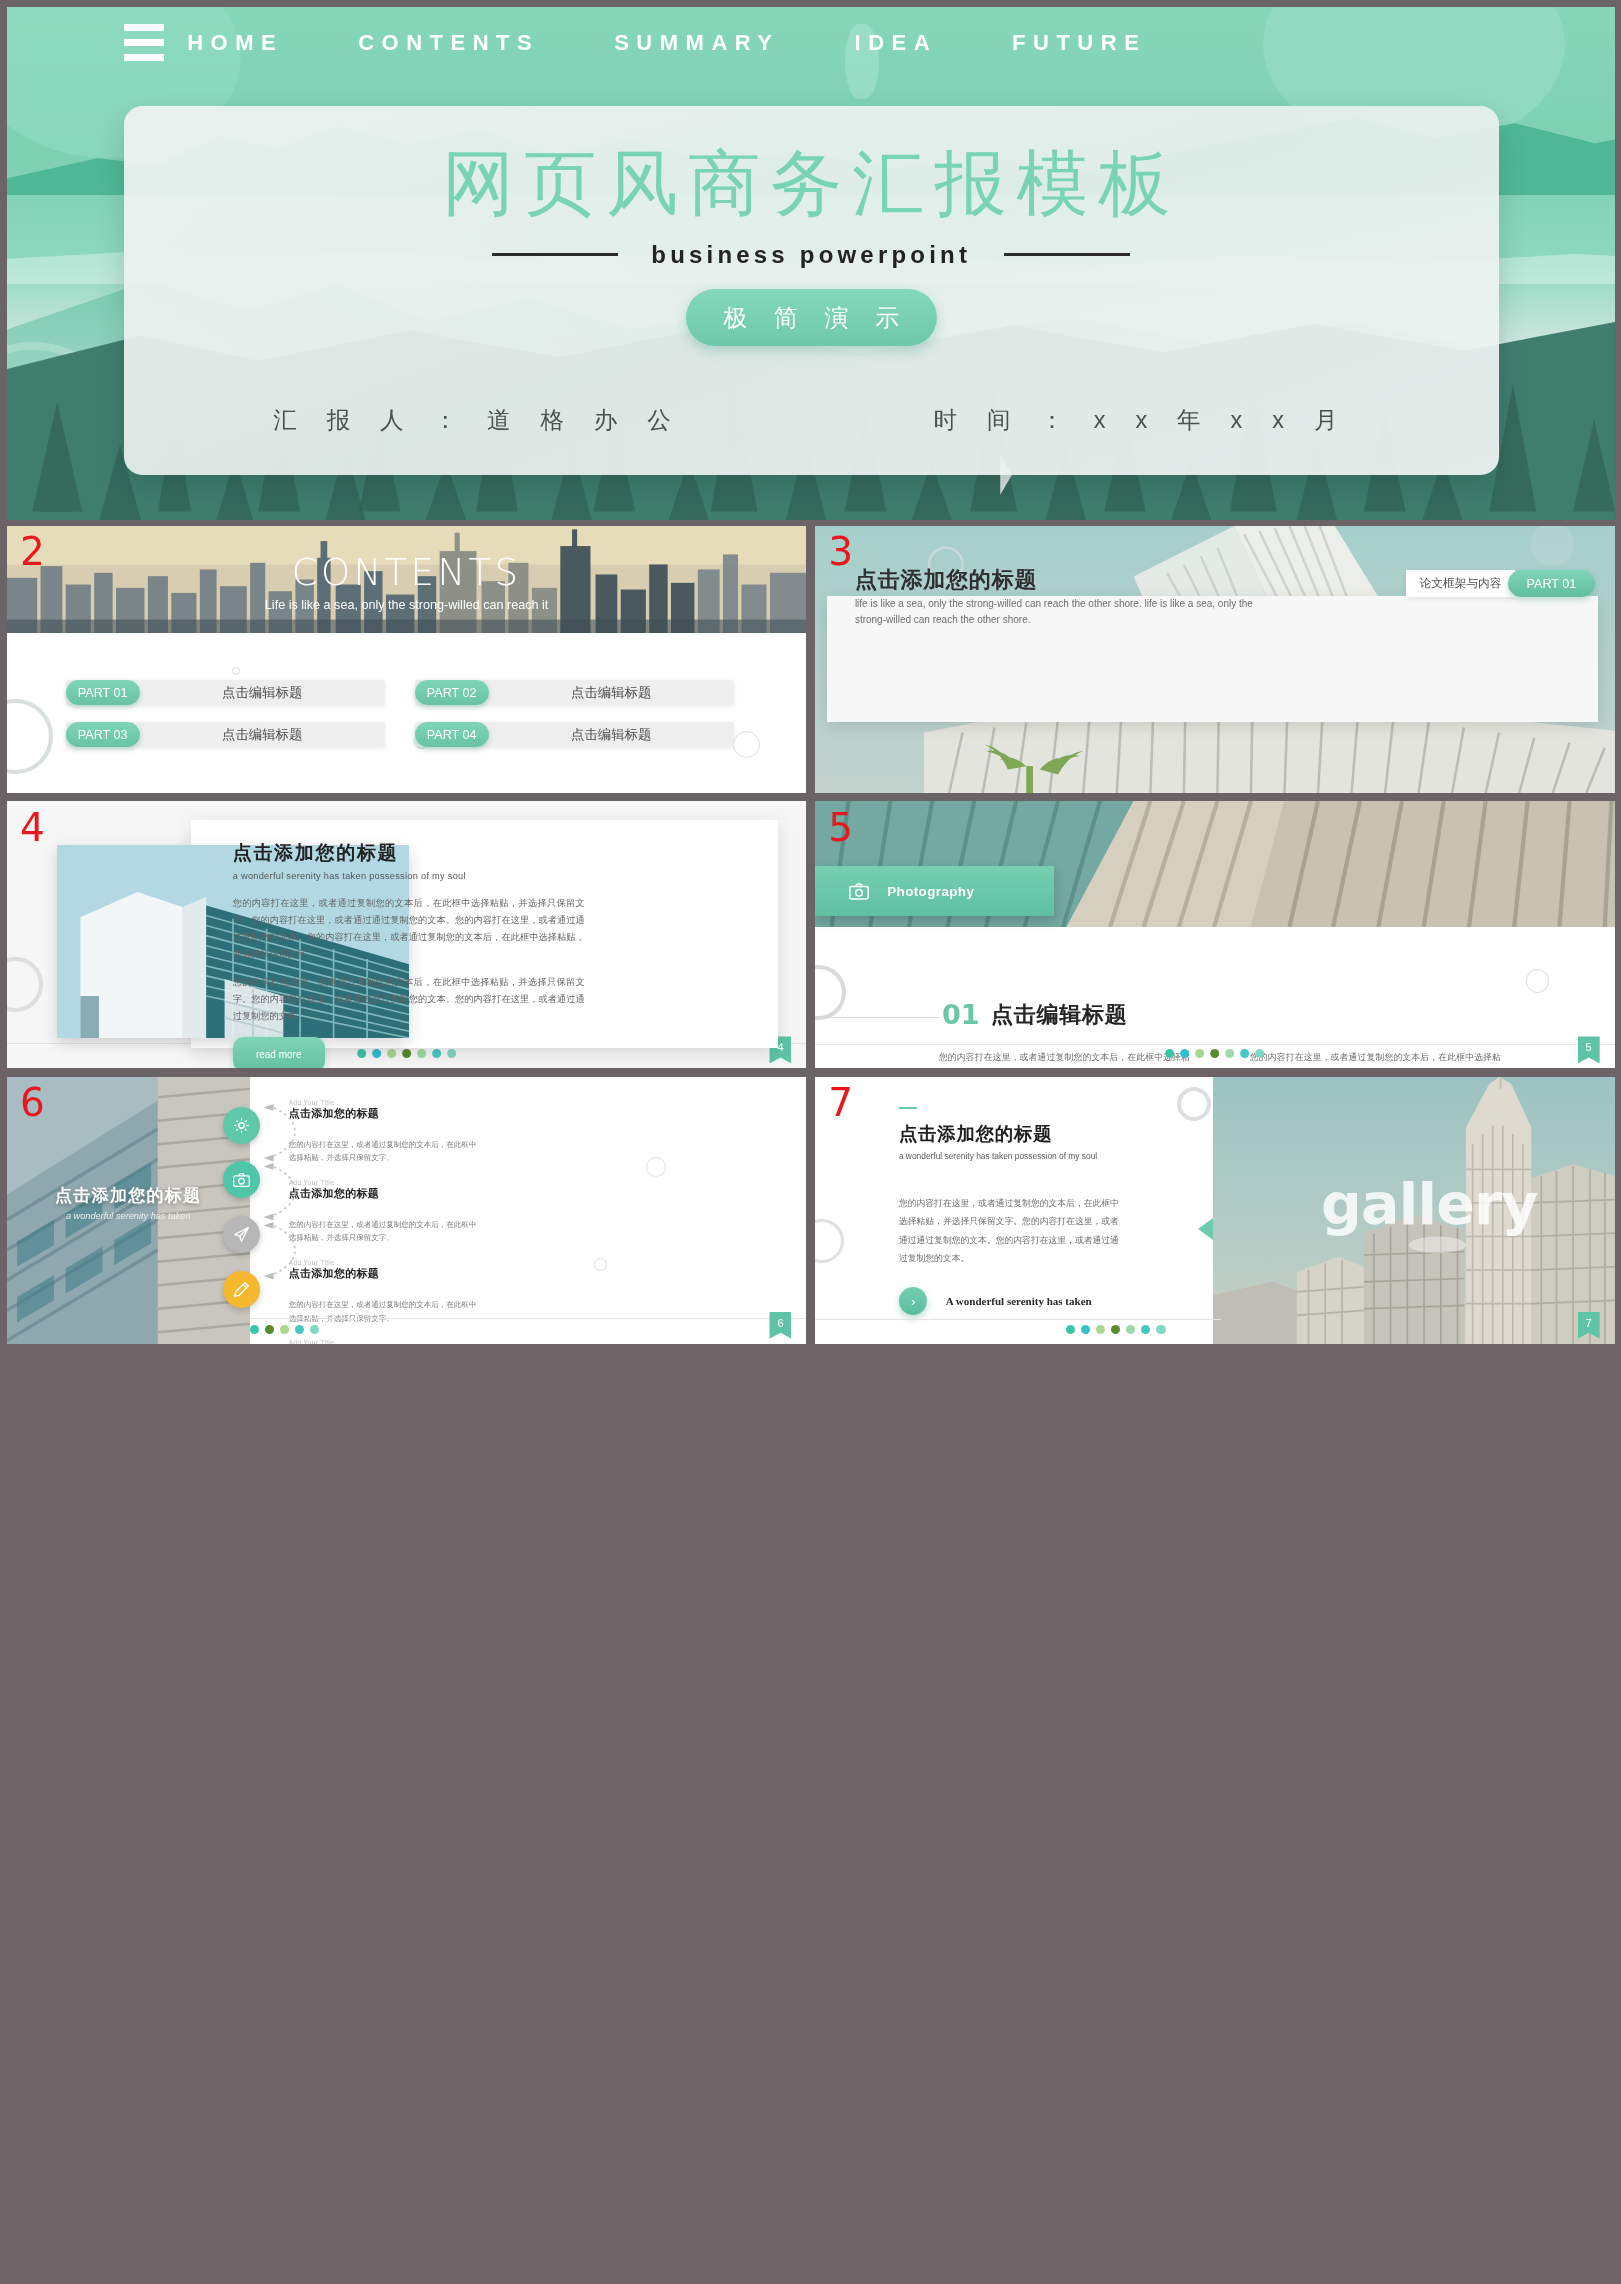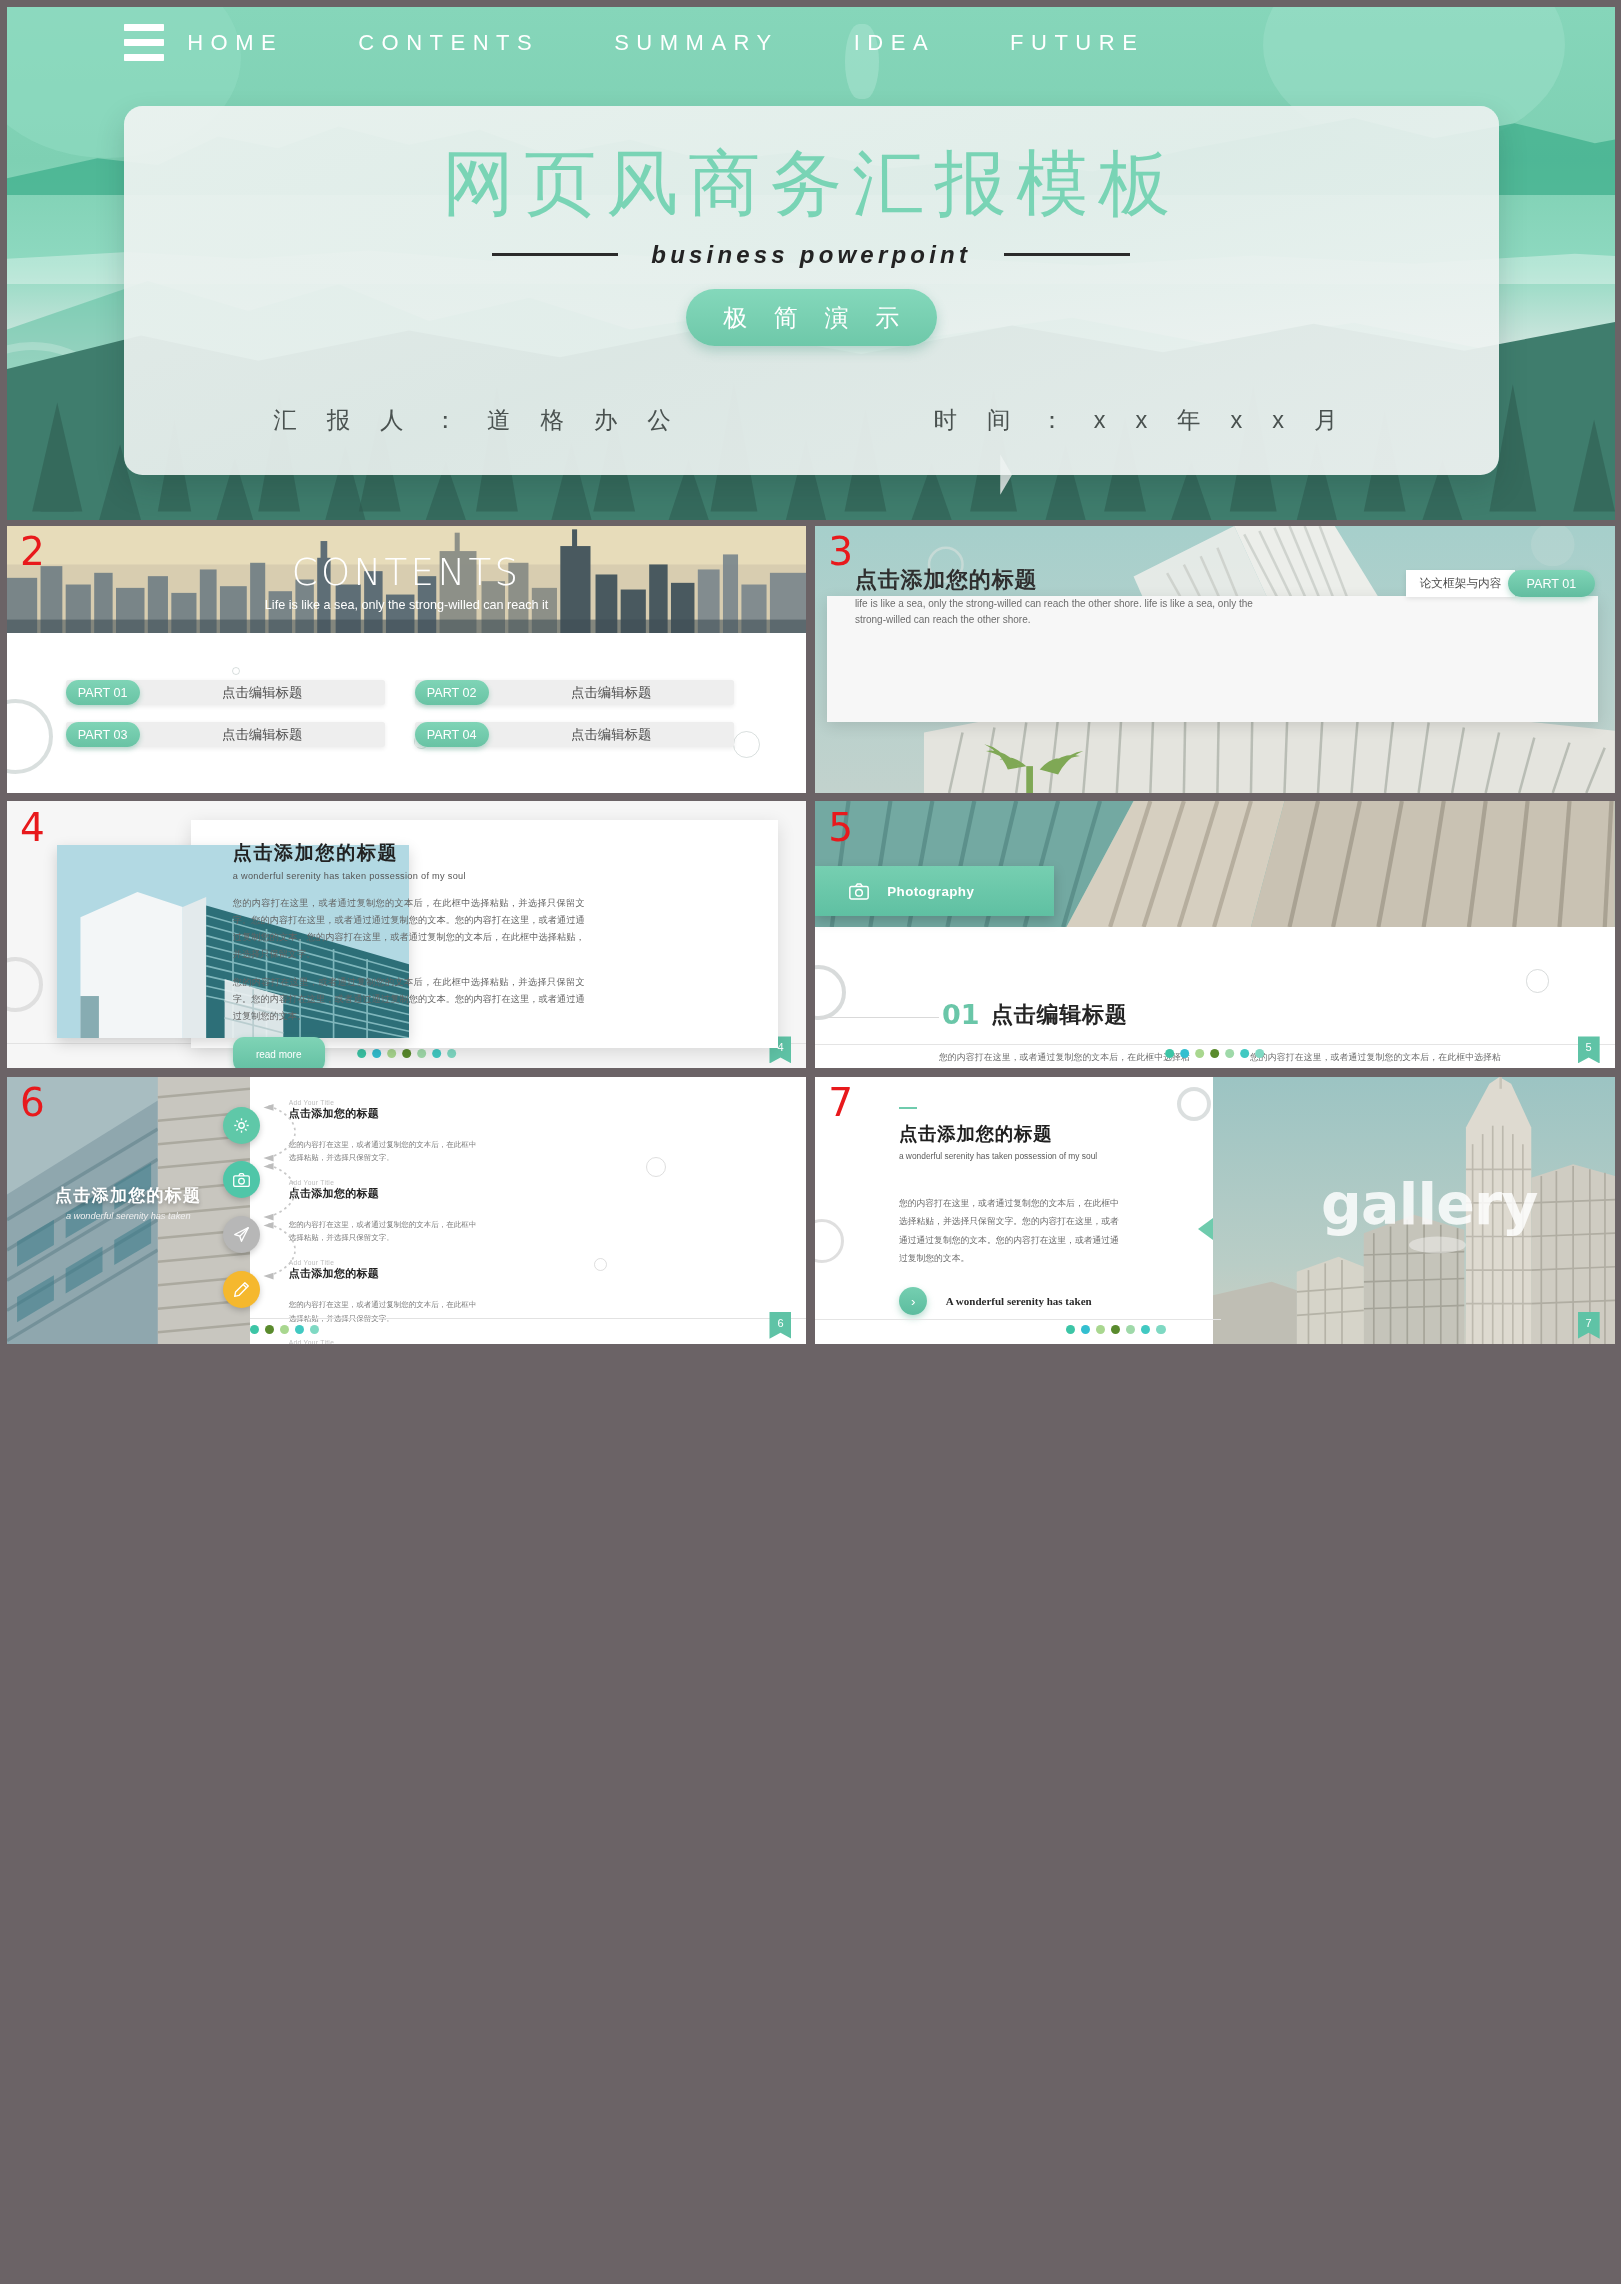--- a/index.html
+++ b/index.html
@@ -30,32 +30,32 @@
   .forest { position:absolute; left:0; bottom:0; width:100%; height:218px; }
   .forest svg { display:block; width:100%; height:100%; }
   .ring { position:absolute; border:8.4px solid rgba(255,255,255,.22); border-radius:50%; }
   .ring-l { left:-75px; top:335px; width:201px; height:201px; }
   .ring-r { right:-59px; top:327px; width:168px; height:168px; border-width:6.7px; }
 
   .navbar { position:absolute; left:0; top:0; width:100%; height:72px; display:flex; align-items:center; z-index:6; }
   .burger { margin-left:117px; margin-right:23.5px; width:40px; display:flex; flex-direction:column; gap:7.5px; cursor:pointer; }
   .burger i { display:block; height:7.5px; background:#fff; border-radius:0.8px; }
   .navlinks { display:flex; align-items:center; }
-  .navlinks a { color:#fff; font-size:22px; letter-spacing:7.5px; text-decoration:none; margin-right:75px; font-weight:400; }
+  .navlinks a { color:#fff; font-size:22px; letter-spacing:7.5px; text-decoration:none; margin-right:75px; font-weight:700; }
   .navlinks a:last-child{ margin-right:0; }
 
   .card {
     position:absolute; left:117px; top:99px; width:1375px; height:369px;
     background:linear-gradient(160deg, rgba(238,243,241,.94) 0%, rgba(233,240,238,.92) 50%, rgba(240,244,243,.93) 100%);
     border-radius:18.4px; z-index:5;
     box-shadow:0 13.4px 28.5px rgba(20,50,45,.18);
     text-align:center; padding-top:35px;
   }
   .card-title { font-size:72px; color:#79d4b5; letter-spacing:10px; font-weight:400; line-height:1.18; font-family:Liberation Sans, sans-serif;}
-  .sub-row { display:flex; align-items:center; justify-content:center; gap:33px; margin-top:15px;font-style:italic; }
+  .sub-row { display:flex; align-items:center; justify-content:center; gap:33px; margin-top:15px; }
   .sub-row .line { width:126px; height:2.5px; background:#2b2b2b; }
   .sub-row .sub { font-size:24px; letter-spacing:4.2px; color:#232323; font-weight:600; }
   .quote { margin:37px auto 0; width:838px; font-family:"Liberation Serif", serif;
            font-size:22px; line-height:1.72; color:#3a3f3e; }
   .cta {
     margin:20px auto 0; width:251px; height:57px; border-radius:28.5px;
     background:linear-gradient(180deg,#84d8bb,#6ec8a9);
     color:#fff; font-size:24px; letter-spacing:10px; line-height:57px; text-indent:10px;
     box-shadow:0 5px 11.7px rgba(60,150,125,.3); cursor:pointer;
   }

